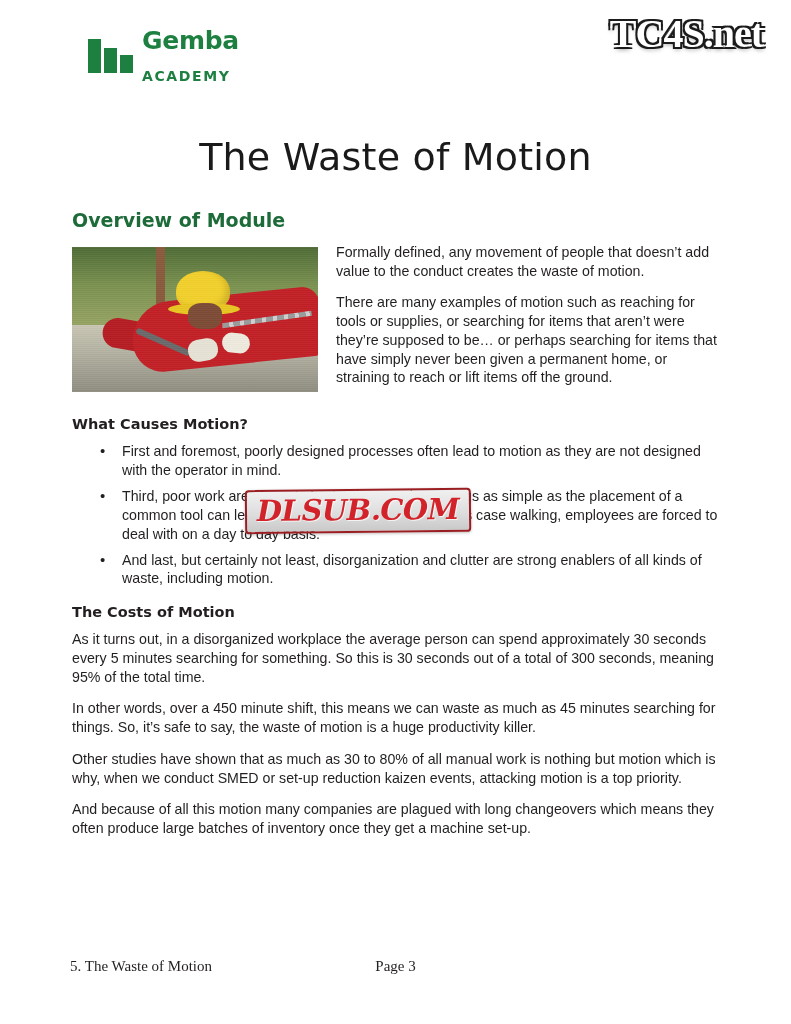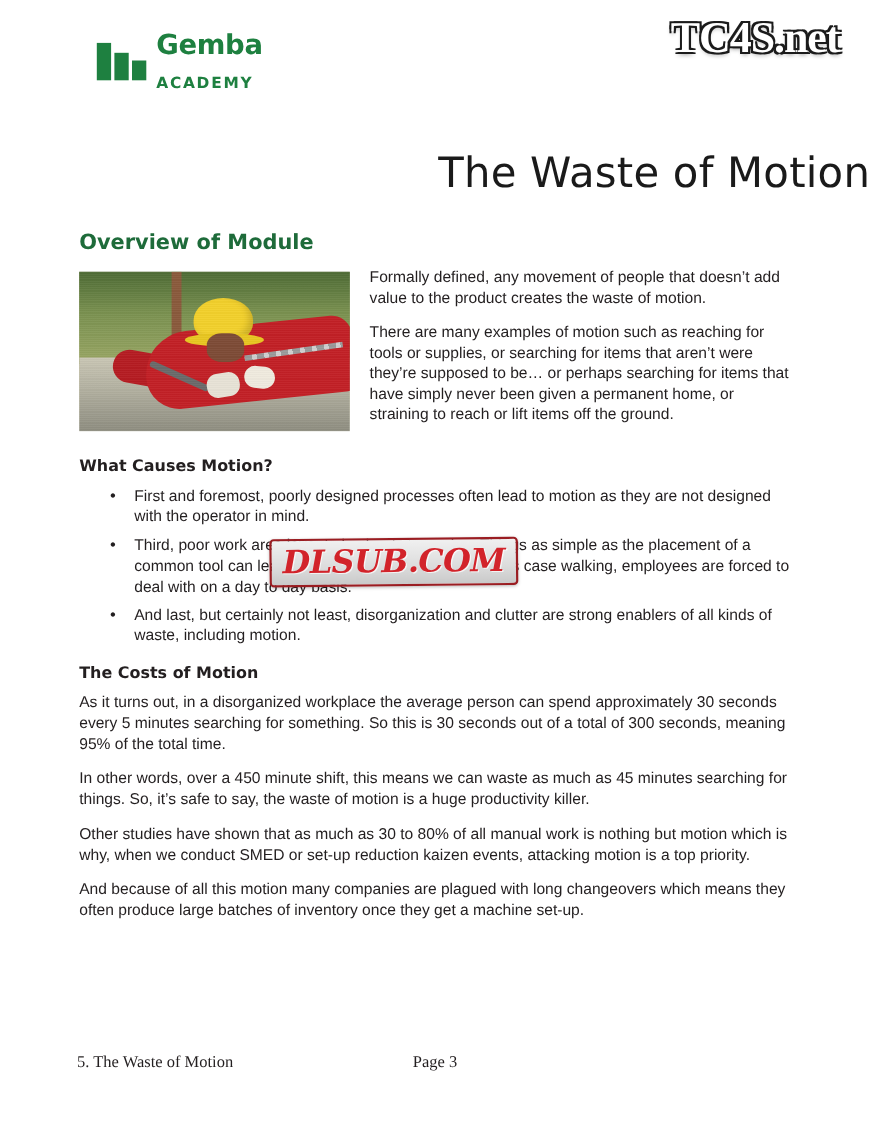--- a/index.html
+++ b/index.html
@@ -82,21 +82,21 @@
        0    3px 4px rgba(0,0,0,0.35);
     letter-spacing: -1px;
   }
 
   
   .doc-title {
     position: absolute;
     left: 0;
     right: 0;
     top: 110px;
-    text-align: right;
+    text-align: center;
     font-family: "DejaVu Sans", sans-serif;
     font-size: 38px;
     font-weight: normal;
     color: #1a1a1a;
     letter-spacing: 0.2px;
   }
 
   
   .content {
     position: absolute;
@@ -320,21 +320,21 @@
         <div class="photo-body"></div>
         <div class="photo-chain"></div>
         <div class="photo-helmet"></div>
         <div class="photo-helmet-brim"></div>
         <div class="photo-face"></div>
         <div class="photo-tool"></div>
         <div class="photo-glove-a"></div>
         <div class="photo-glove-b"></div>
         <div class="photo-grain"></div>
       </div>
-      <p class="body">Formally defined, any movement of people that doesn’t add value to the product creates the waste of motion.</p>
+      <p class="body">Formally defined, any movement of people that doesn’t add value to the conduct creates the waste of motion.</p>
       <p class="body">There are many examples of motion such as reaching for tools or supplies, or searching for items that aren’t were they’re supposed to be… or perhaps searching for items that have simply never been given a permanent home, or straining to reach or lift items off the ground.</p>
       <div style="clear:both"></div>
     </div>
 
     <h3 class="section-sub">What Causes Motion?</h3>
     <ul class="bullets">
       <li>First and foremost, poorly designed processes often lead to motion as they are not designed with the operator in mind.</li>
       <li>Third, poor work area layout also leads to motion.  Things as simple as the placement of a common tool can lead to quite a bit much motion, in this case walking, employees are forced to deal with on a day to day basis.</li>
       <li>And last, but certainly not least, disorganization and clutter are strong enablers of all kinds of waste, including motion.</li>
     </ul>

